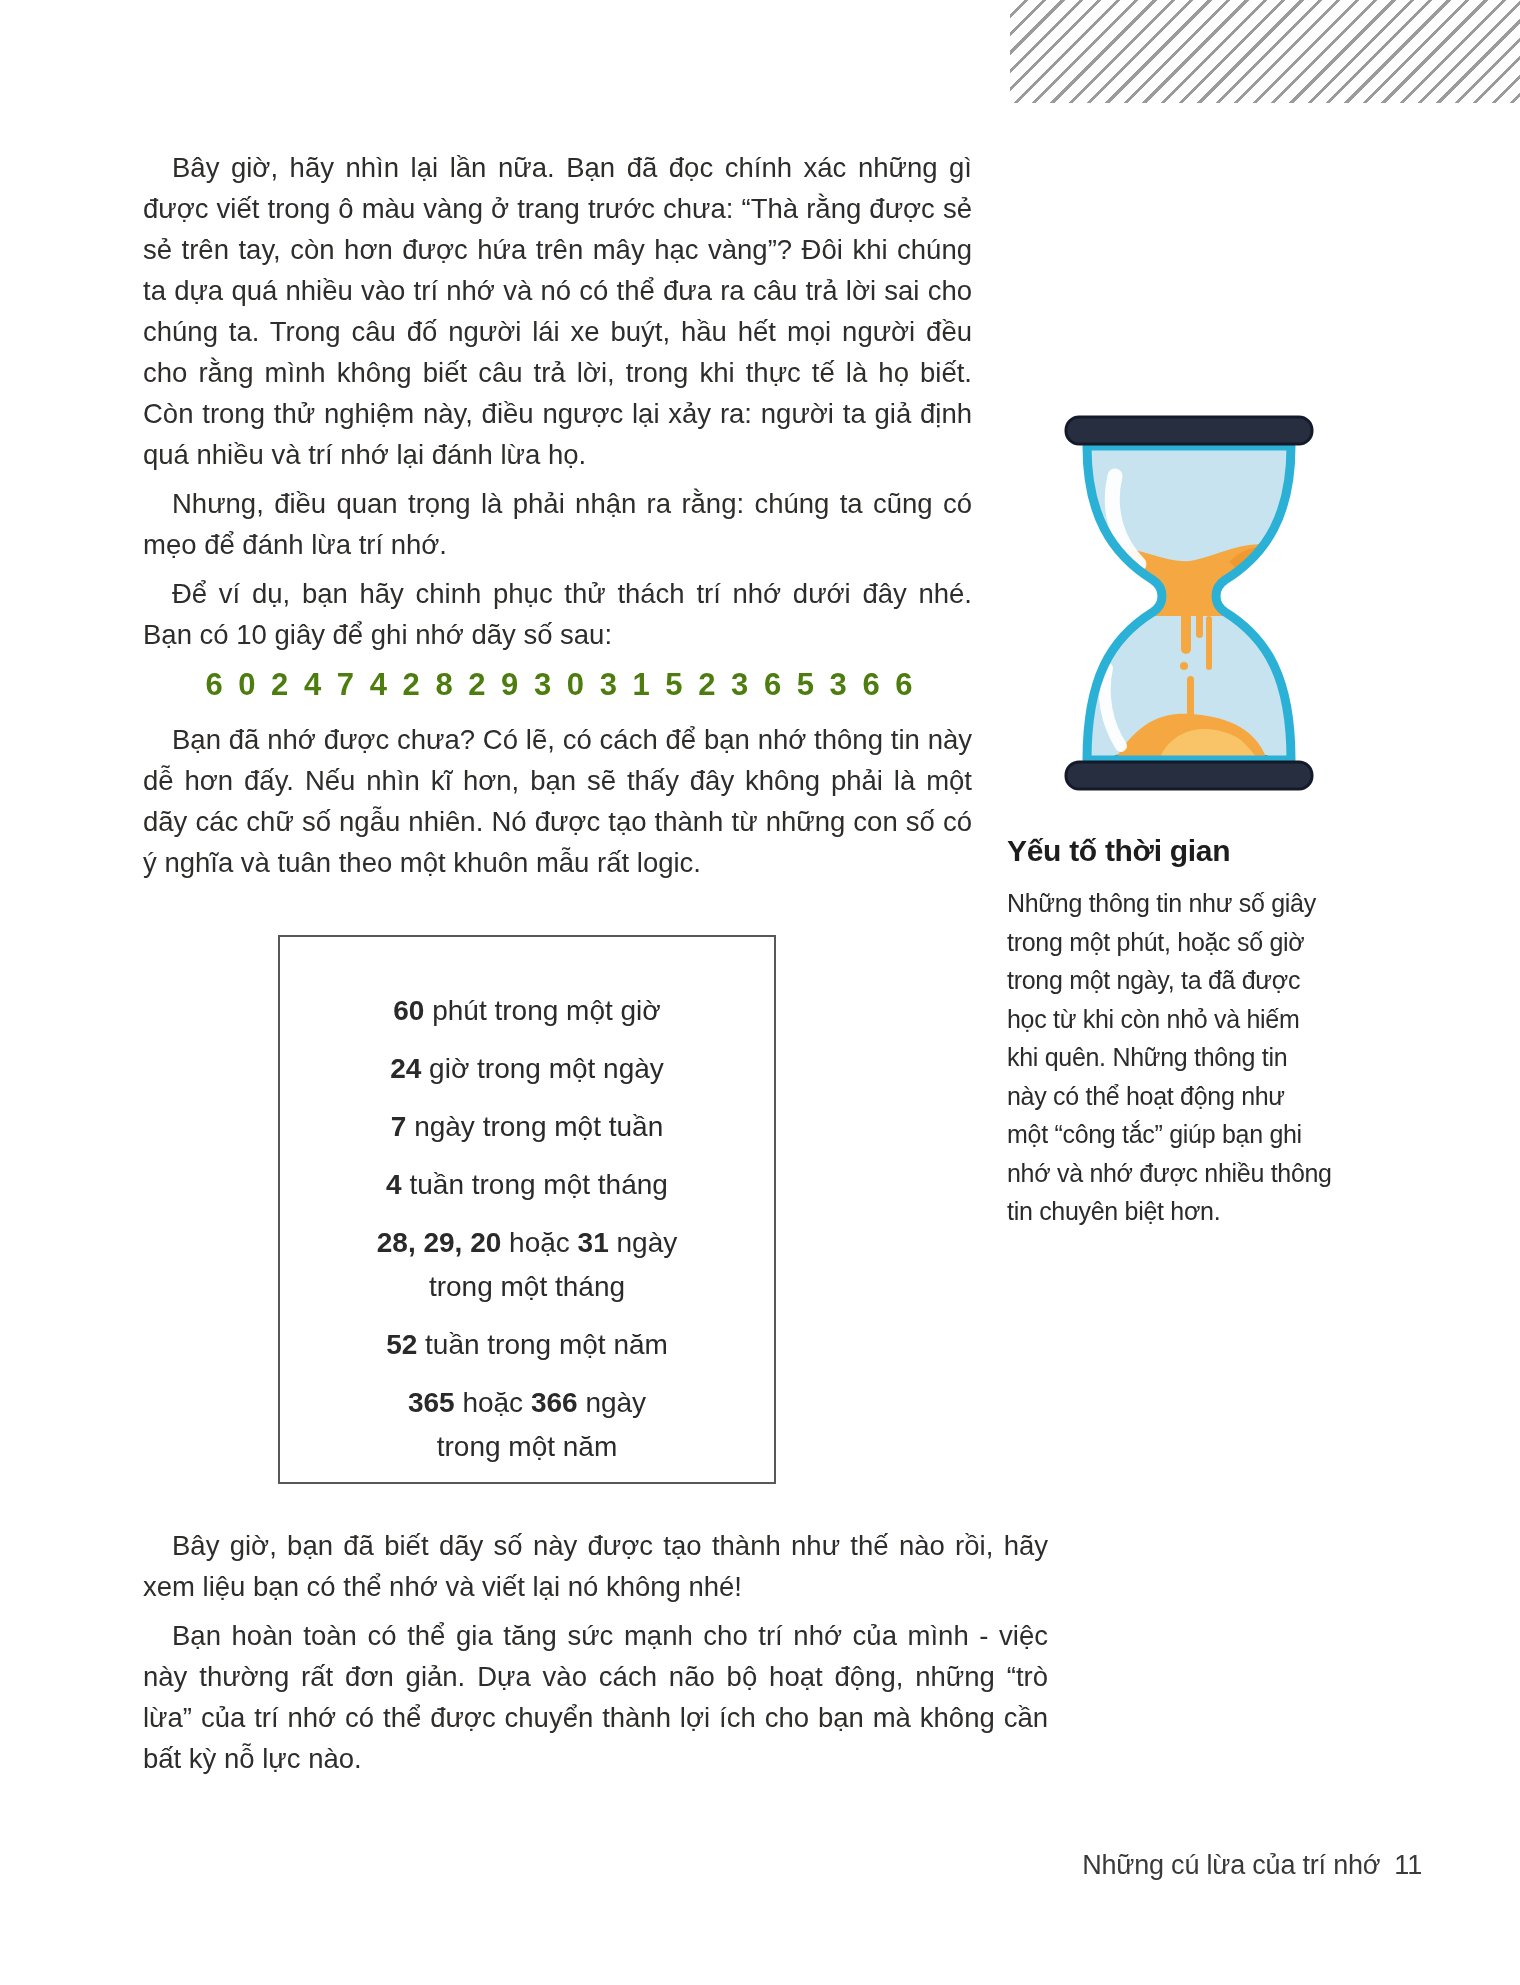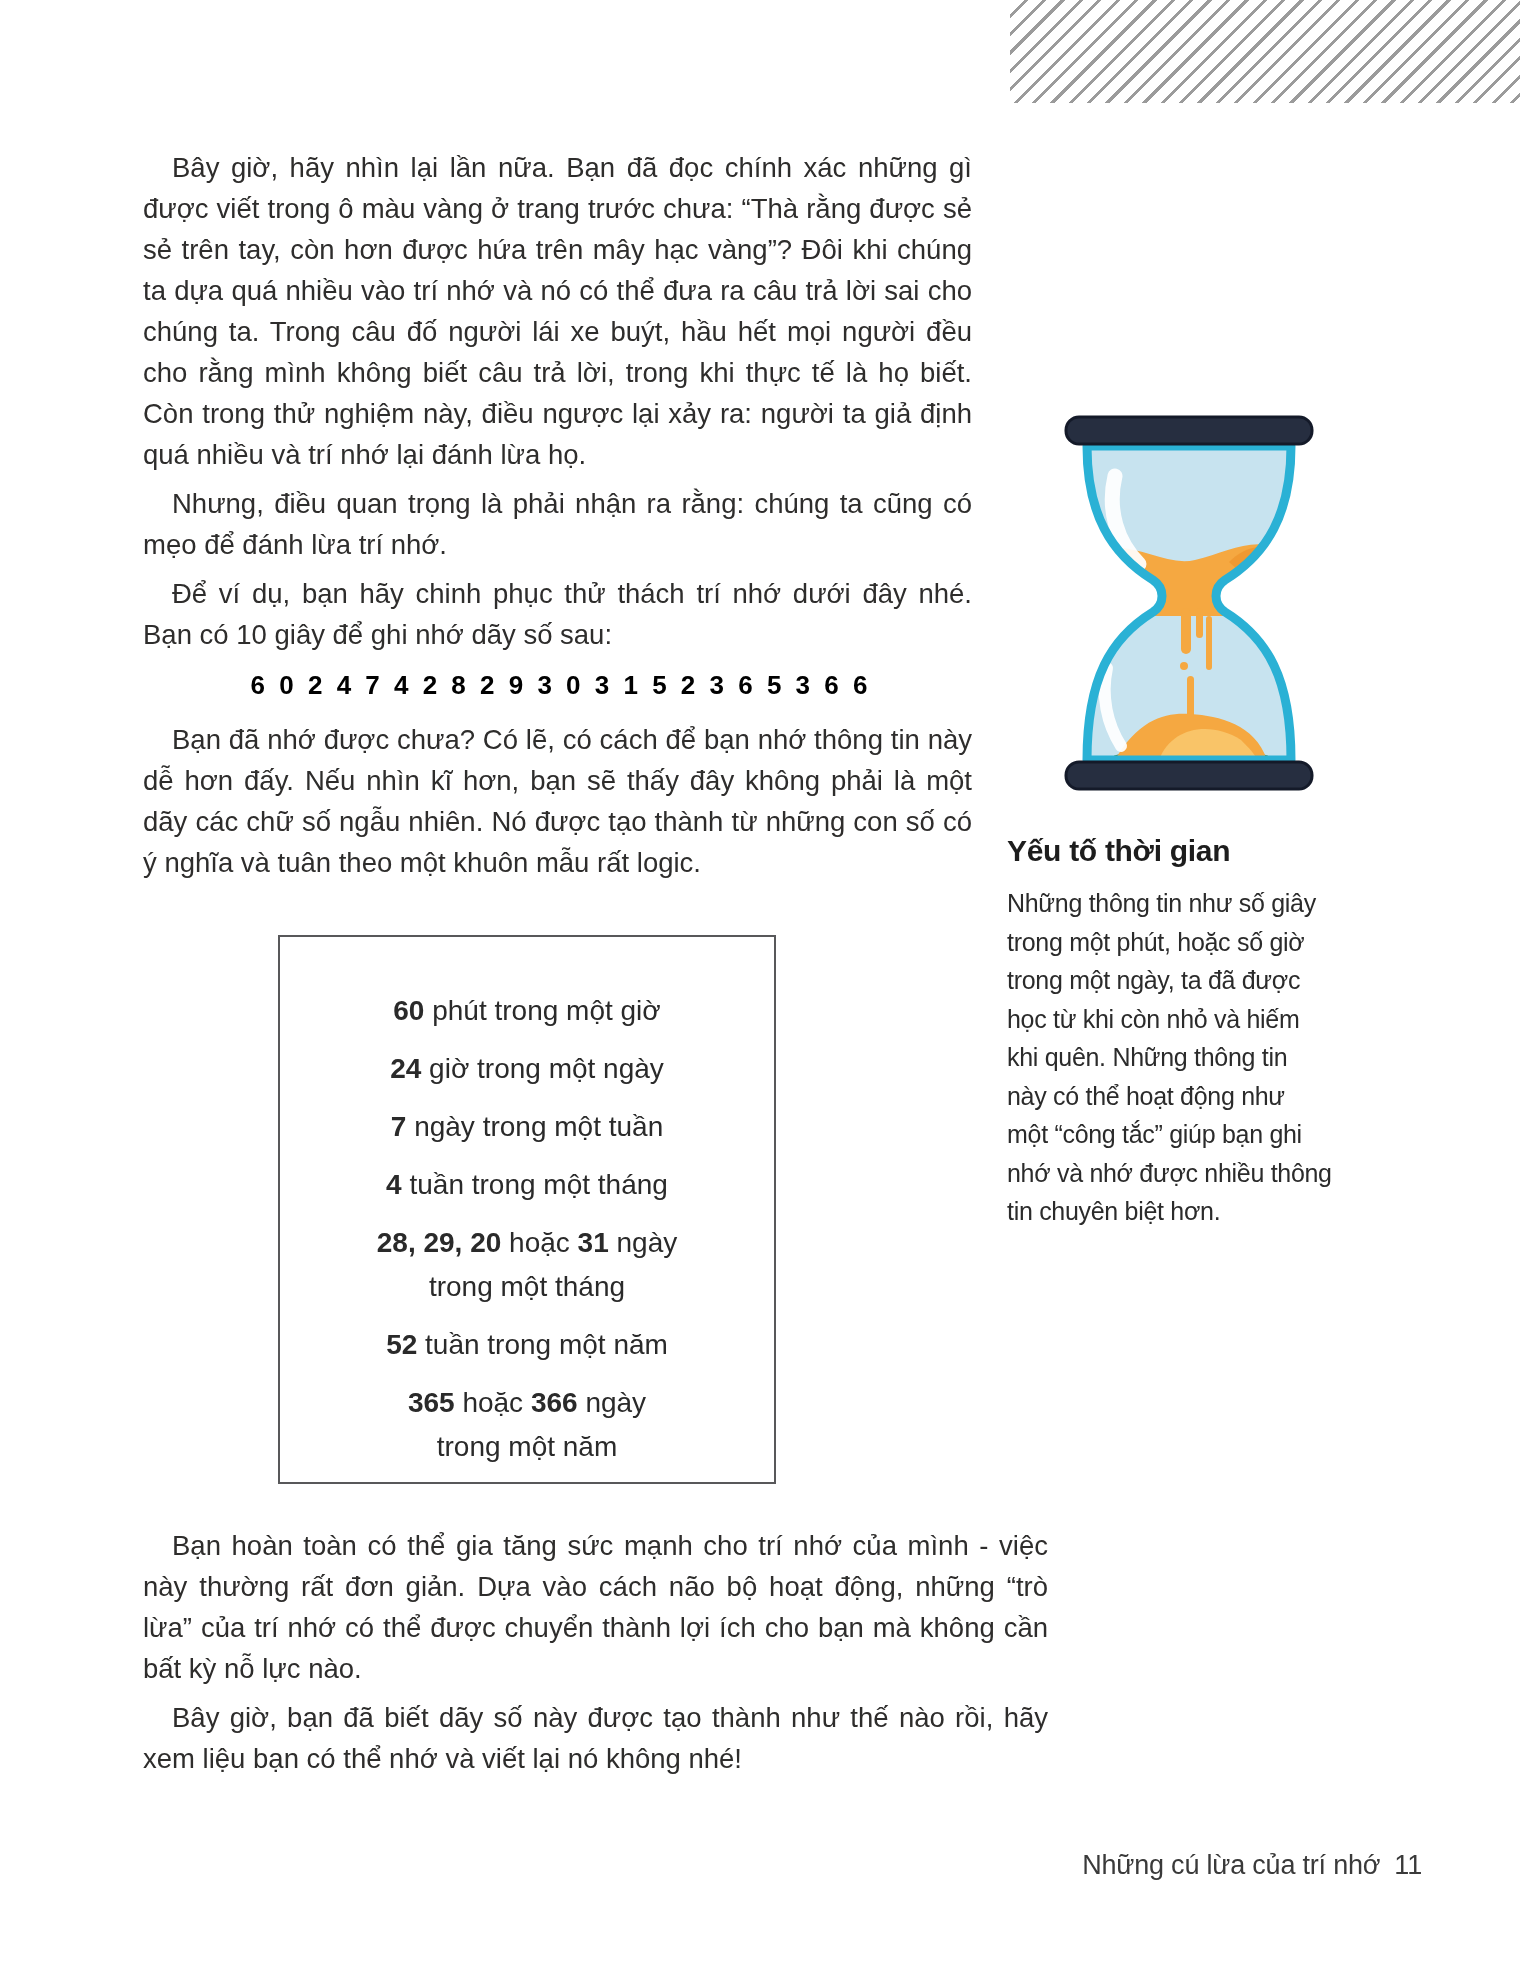--- a/index.html
+++ b/index.html
@@ -10,22 +10,22 @@
   .hatch{
     position:absolute;left:1010px;top:0;width:510px;height:103px;
     background:repeating-linear-gradient(135deg,#ffffff 0 10px,var(--hatch,#9b9b9b) 10px 13px);
   }
   .main-col{
     position:absolute;left:143px;top:147px;width:833px;
     font-size:27.5px;line-height:41px;text-align:justify;
   }
   .main-col p{margin:0 4px 8px 0;text-indent:29px;}
   .numseq{
-    font-weight:bold;text-align:center;font-size:26px;line-height:44px;
-    margin:0 0 12px 0;word-spacing:5px;letter-spacing:1px;color:#000000;
+    font-weight:bold;text-align:center;font-size:31px;line-height:44px;
+    margin:0 0 12px 0;word-spacing:5px;letter-spacing:1px;color:#4d7c0f;
   }
   .time-box{
     position:absolute;left:278px;top:935px;width:498px;height:549px;
     border:2.5px solid var(--box-border,#58585a);box-sizing:border-box;
     padding-top:52px;text-align:center;font-size:28px;line-height:44px;color:#2a2a2a;
   }
   .tb-item{margin-bottom:14px;}
   .tb-item .b{font-weight:bold;}
   .hourglass{position:absolute;left:1063px;top:414px;width:252px;height:378px;}
   .glass{fill:var(--glass-fill,#c7e3ef);}
@@ -135,21 +135,21 @@
 trong một phút, hoặc số giờ
 trong một ngày, ta đã được
 học từ khi còn nhỏ và hiếm
 khi quên. Những thông tin
 này có thể hoạt động như
 một “công tắc” giúp bạn ghi
 nhớ và nhớ được nhiều thông
 tin chuyên biệt hơn.</div>
 
   <div class="bottom-col">
+    <p>Bây giờ, bạn đã biết dãy số này được tạo thành như thế nào rồi, hãy xem liệu bạn có thể nhớ và viết lại nó không nhé!</p>
     <p>Bạn hoàn toàn có thể gia tăng sức mạnh cho trí nhớ của mình - việc này thường rất đơn giản. Dựa vào cách não bộ hoạt động, những “trò lừa” của trí nhớ có thể được chuyển thành lợi ích cho bạn mà không cần bất kỳ nỗ lực nào.</p>
-    <p>Bây giờ, bạn đã biết dãy số này được tạo thành như thế nào rồi, hãy xem liệu bạn có thể nhớ và viết lại nó không nhé!</p>
   </div>
 
   <div class="footer">
     <span>Những cú lừa của trí nhớ</span><span class="num">11</span>
   </div>
 
 </div>
 
 </body></html>

